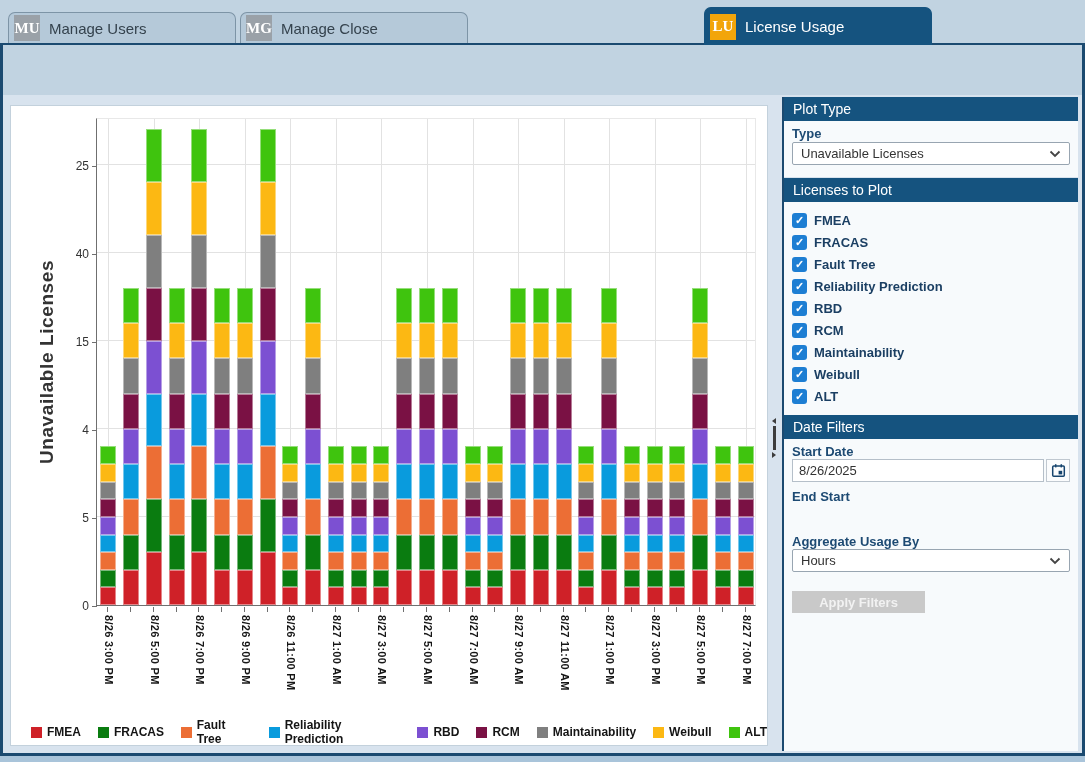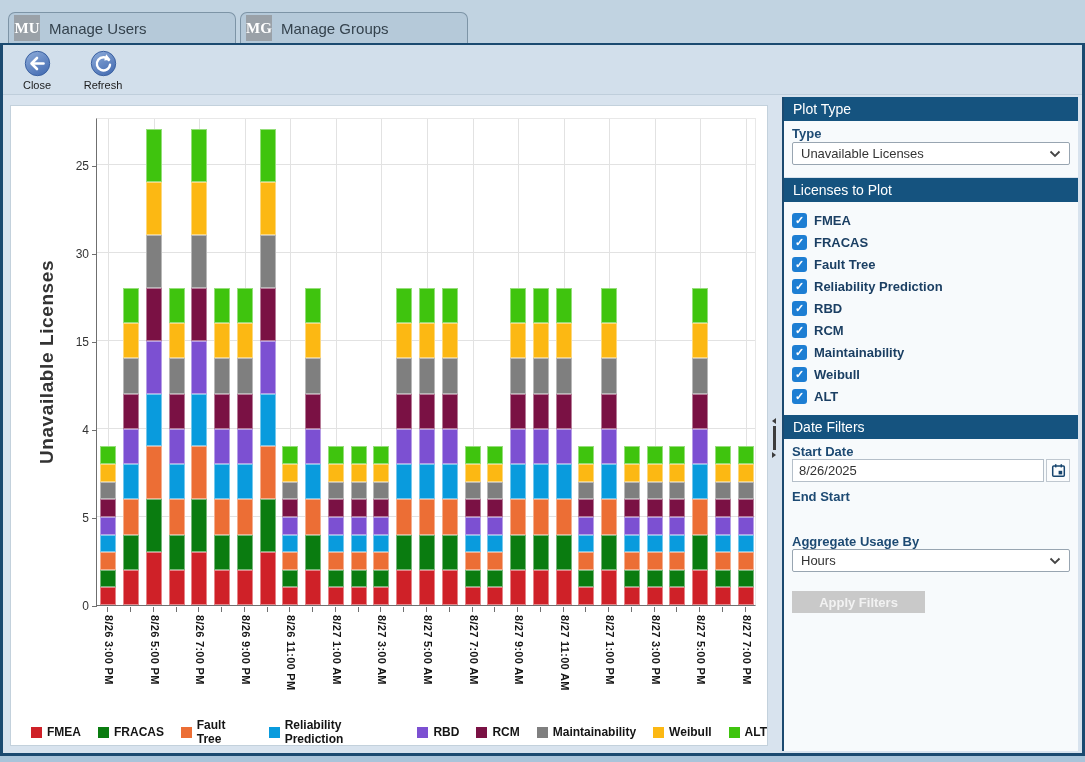--- a/index.html
+++ b/index.html
@@ -102,57 +102,43 @@
   </svg>
 
   <div class="tabbar">
     <div class="tab-borderline"></div>
     <div class="tab" style="left:8px">
       <span class="badge">MU</span>
       <span>Manage Users</span>
     </div>
     <div class="tab" style="left:240px">
       <span class="badge">MG</span>
-      <span>Manage Groups</span>
+      <span>Manage Close</span>
+    </div>
+    <div class="tab active" style="left:704px">
+      <span class="badge">LU</span>
+      <span>License Usage</span>
     </div>
   </div>
 
-  <div class="toolbar">
-    <div class="tbtn" style="left:10px;width:48px">
-      <svg width="27" height="27" viewBox="0 0 27 27">
-        <circle cx="13.5" cy="13.5" r="12.2" fill="url(#blueorb)" stroke="#3c62a2"></circle>
-        <path d="M19.5 13.5 H9" stroke="#fff" stroke-width="2.6" stroke-linecap="round" fill="none"></path>
-        <path d="M13 8 L7.5 13.5 L13 19" stroke="#fff" stroke-width="2.6" stroke-linecap="round" stroke-linejoin="round" fill="none"></path>
-      </svg>
-      <div class="tlabel">Close</div>
-    </div>
-    <div class="tbtn" style="left:70px;width:60px">
-      <svg width="27" height="27" viewBox="0 0 27 27">
-        <circle cx="13.5" cy="13.5" r="12.2" fill="url(#blueorb)" stroke="#3c62a2"></circle>
-        <path d="M18.8 10 A6.6 6.6 0 1 0 20 14.8" fill="none" stroke="#fff" stroke-width="2.4" stroke-linecap="round"></path>
-        <path d="M16.2 4.2 L20.6 9.8 L14.2 10.6 Z" fill="#fff"></path>
-      </svg>
-      <div class="tlabel">Refresh</div>
-    </div>
-  </div>
 
   <div class="content">
 
     <div class="chart-panel">
       <div class="y-title">Unavailable Licenses</div>
       <div id="yaxis-extras">
           <div class="ytick-label" style="top: 493px;">0</div>
           <div class="ytick-mark" style="top: 500px;"></div>
           <div class="ytick-label" style="top: 404.913px;">5</div>
           <div class="ytick-mark" style="top: 411.913px;"></div>
           <div class="ytick-label" style="top: 316.827px;">4</div>
           <div class="ytick-mark" style="top: 323.827px;"></div>
           <div class="ytick-label" style="top: 228.74px;">15</div>
           <div class="ytick-mark" style="top: 235.74px;"></div>
-          <div class="ytick-label" style="top: 140.653px;">30</div>
+          <div class="ytick-label" style="top: 140.653px;">40</div>
           <div class="ytick-mark" style="top: 147.653px;"></div>
           <div class="ytick-label" style="top: 52.5668px;">25</div>
           <div class="ytick-mark" style="top: 59.5668px;"></div>
         </div>
       <div id="plot">
           <div class="hgrid" style="bottom: 88.0866px;"></div>
           <div class="hgrid" style="bottom: 176.173px;"></div>
           <div class="hgrid" style="bottom: 264.26px;"></div>
           <div class="hgrid" style="bottom: 352.347px;"></div>
           <div class="hgrid" style="bottom: 440.433px;"></div>

